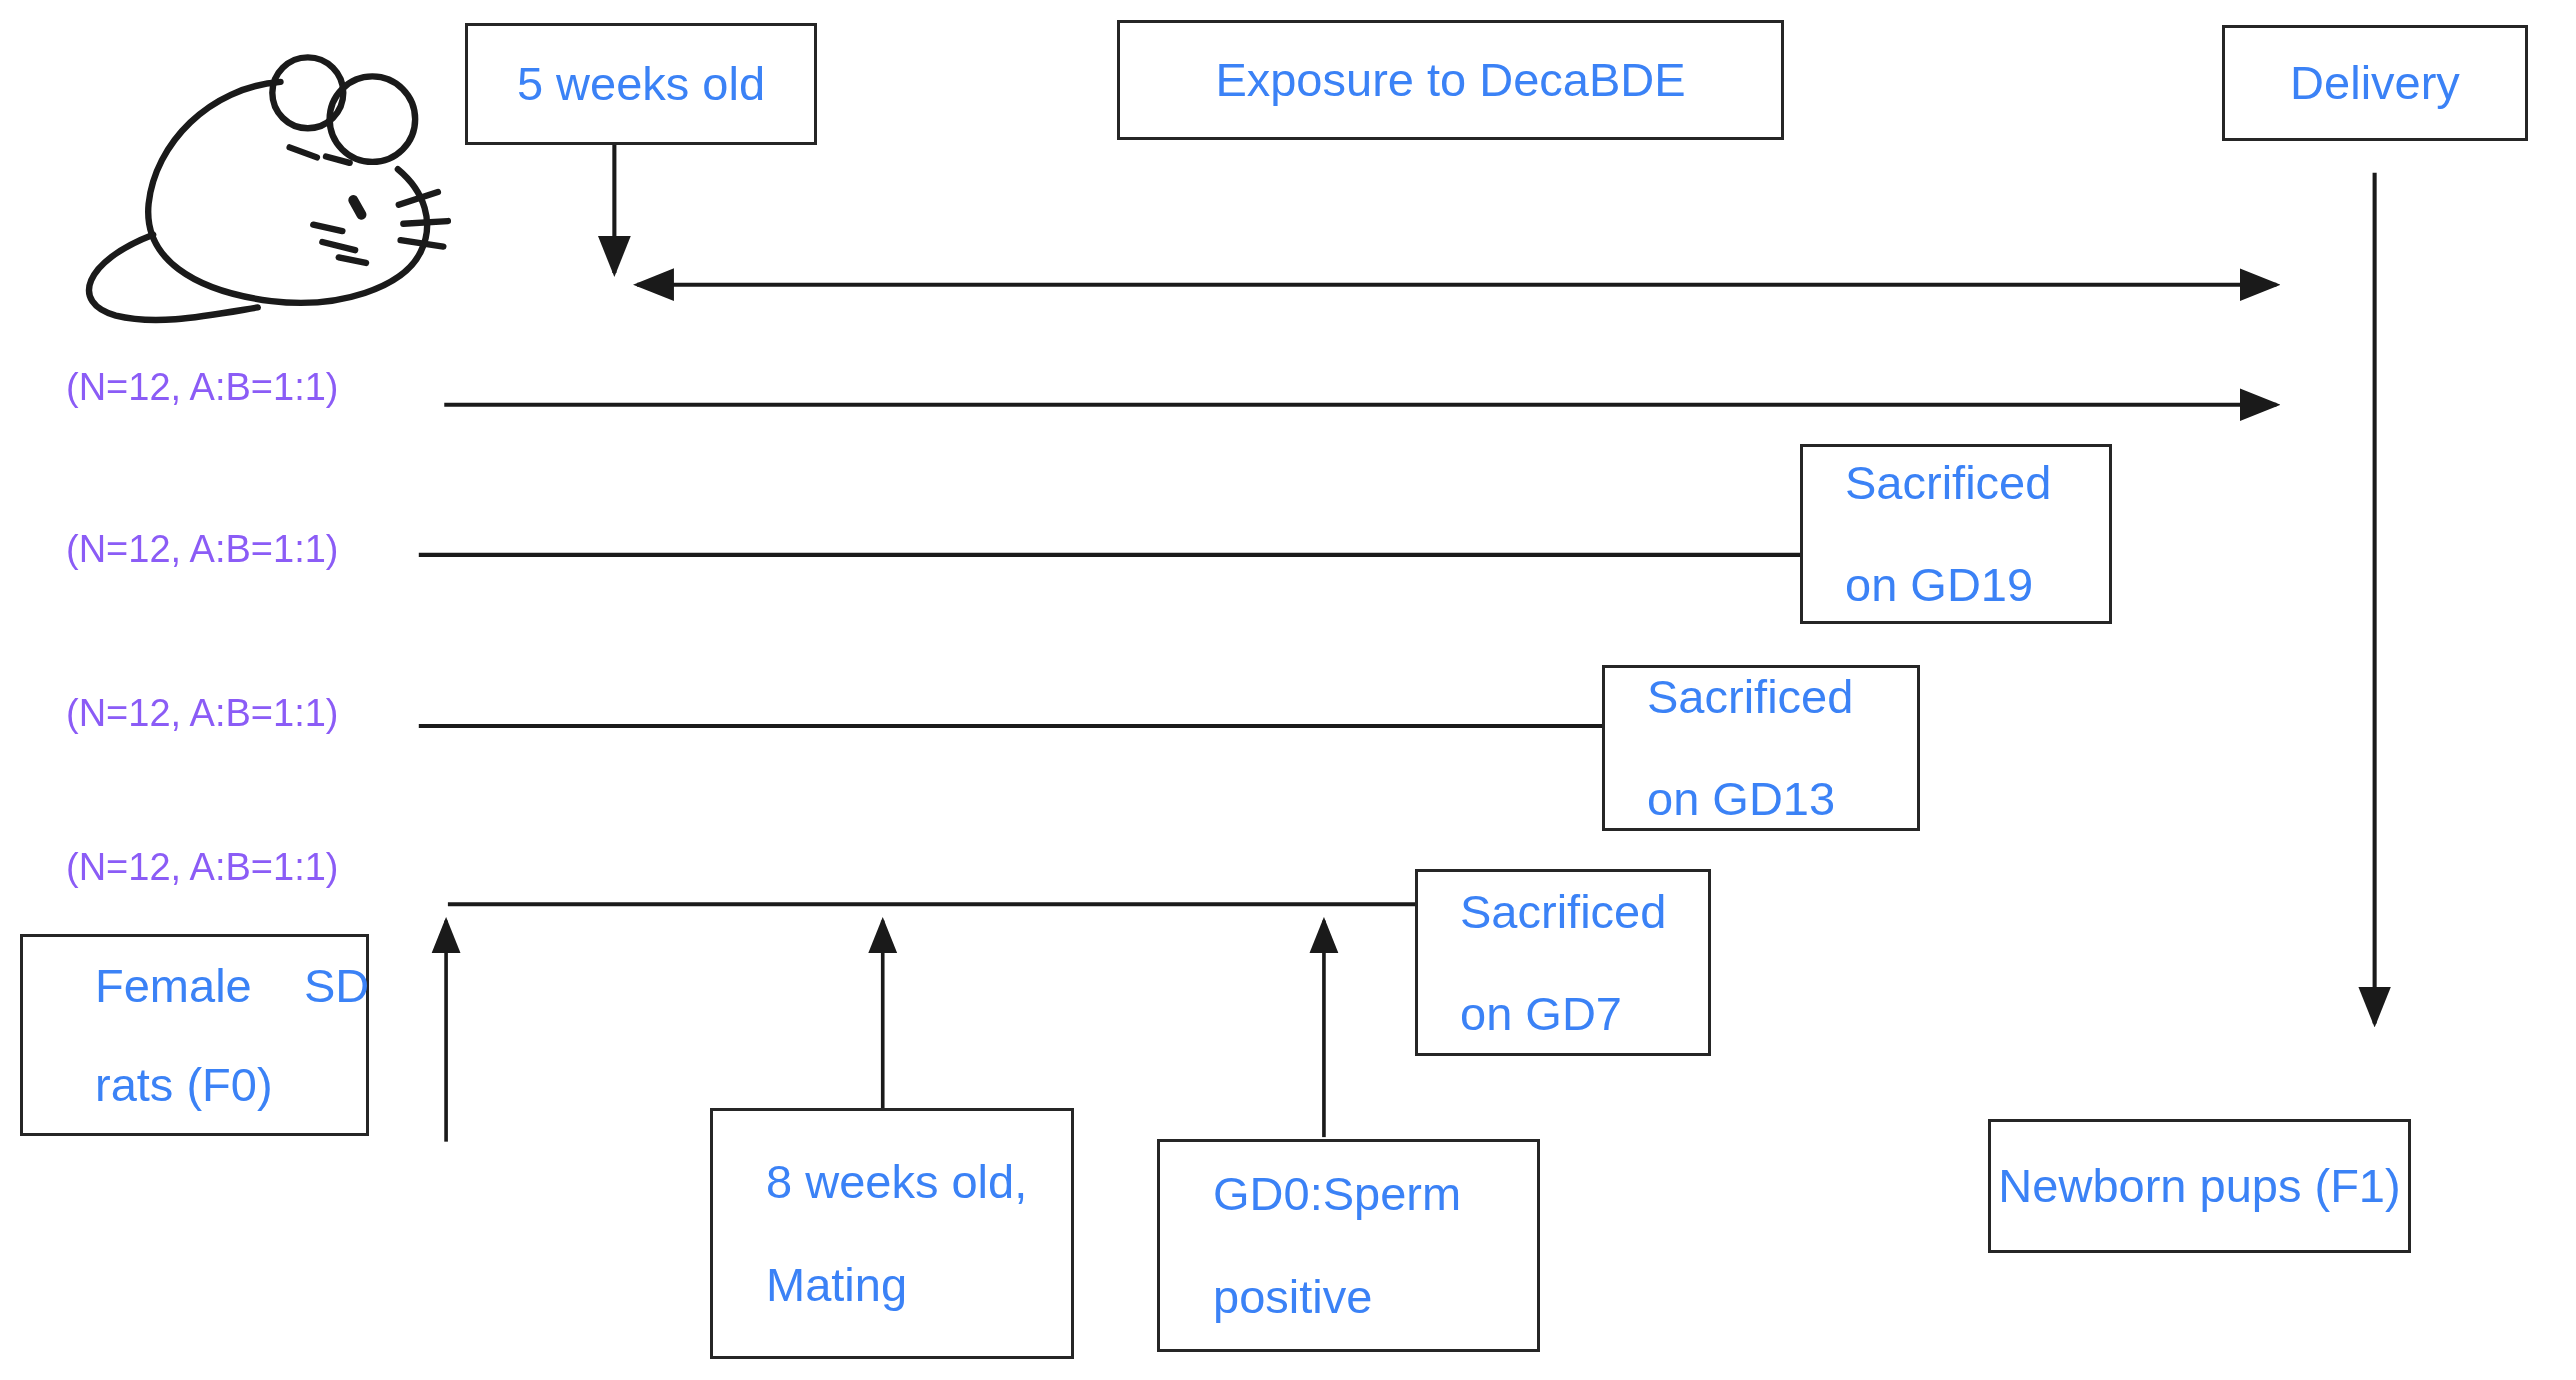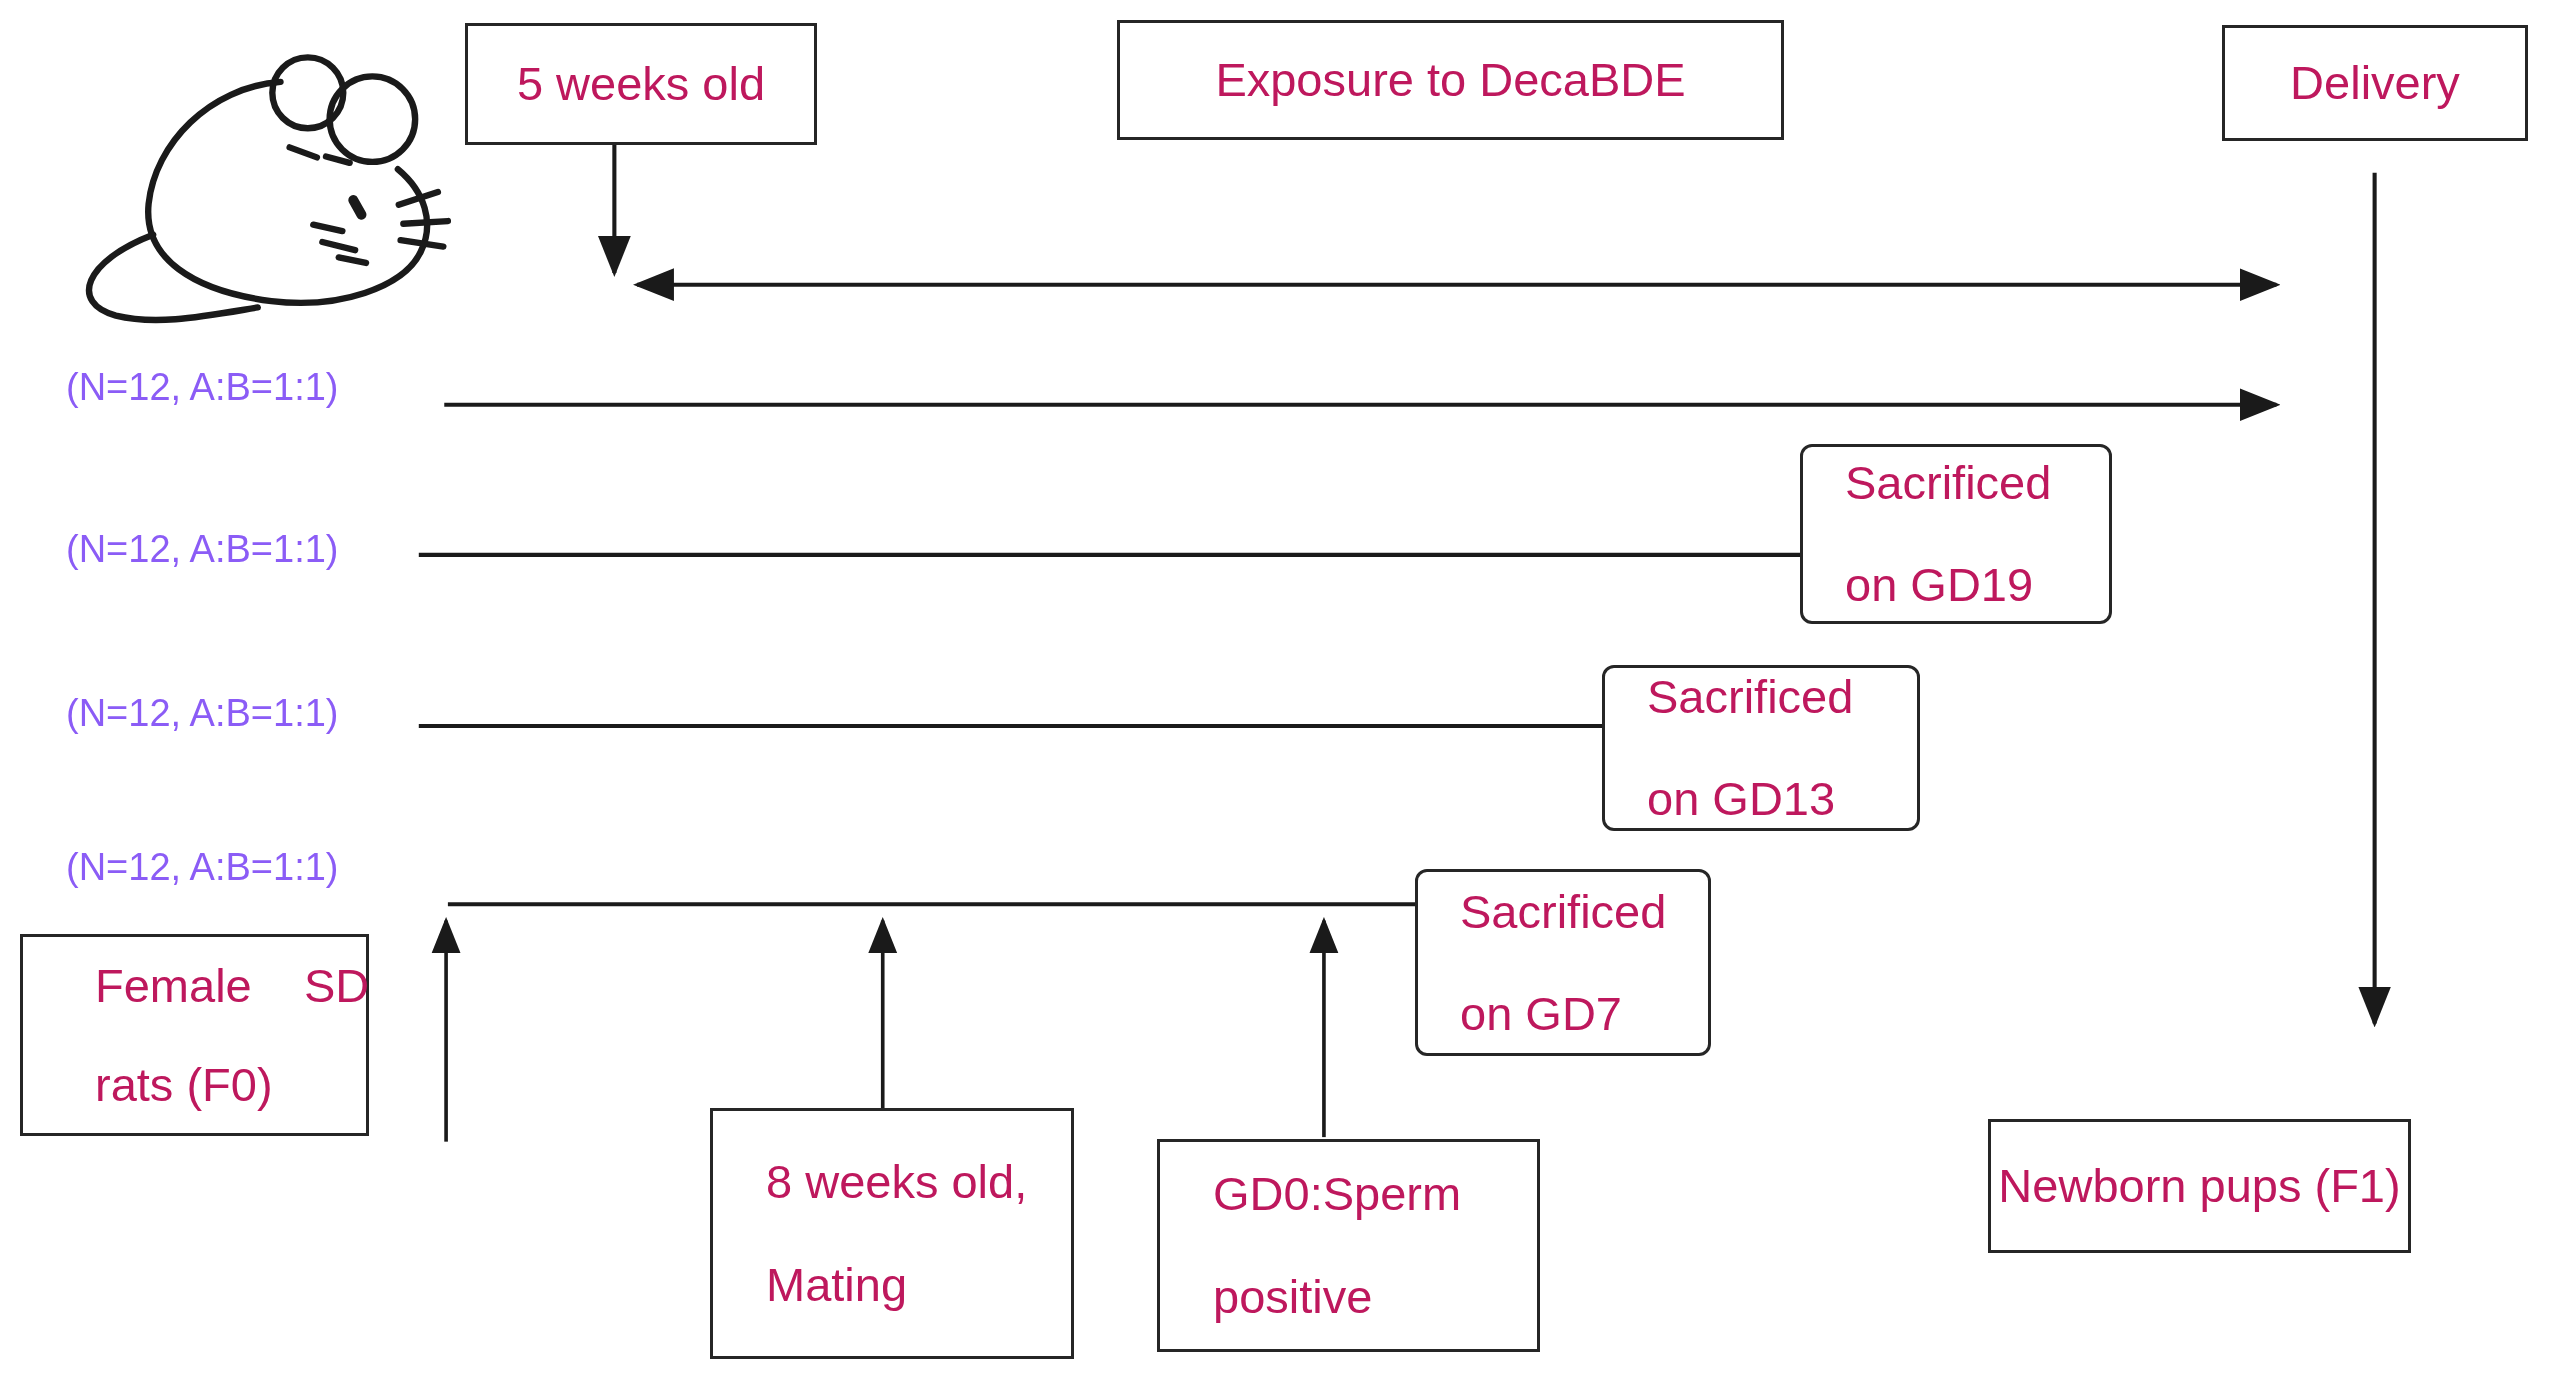--- a/index.html
+++ b/index.html
@@ -15,26 +15,26 @@
   .box{
     position:absolute;
     box-sizing:border-box;
     border:3.6px solid #262626;
     background:#ffffff;
     display:flex;
     flex-direction:column;
     justify-content:center;
     font-size:47px;
     line-height:1.1;
-    color:#be185d;
+    color:#3b82f6;
   }
   .box.center{align-items:center;text-align:center;}
   .box.left{align-items:flex-start;text-align:left;}
   .ln{display:block;white-space:pre;}
-  .gap36{gap:50px;border-radius:12px;}
+  .gap36{gap:50px;}
   .gap52{gap:47px;}
   .gap56{gap:51px;}
   .pl46{padding-left:42px;}
   .pl50{padding-left:72px;}
   .pl58{padding-left:53px;}
   .nlabel{
     position:absolute;
     left:23px;
     font-size:38px;
     white-space:nowrap;

